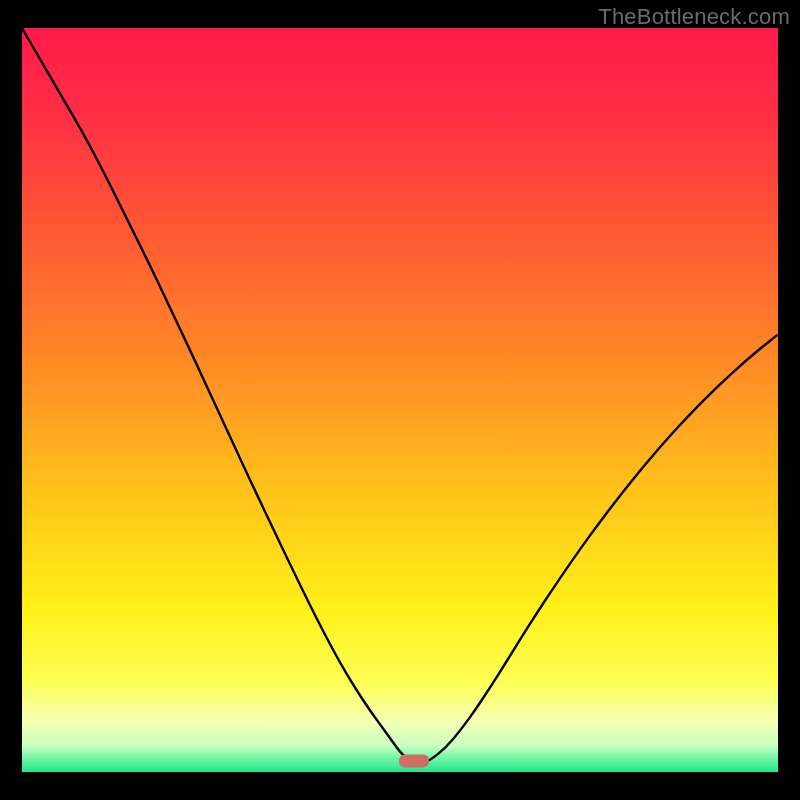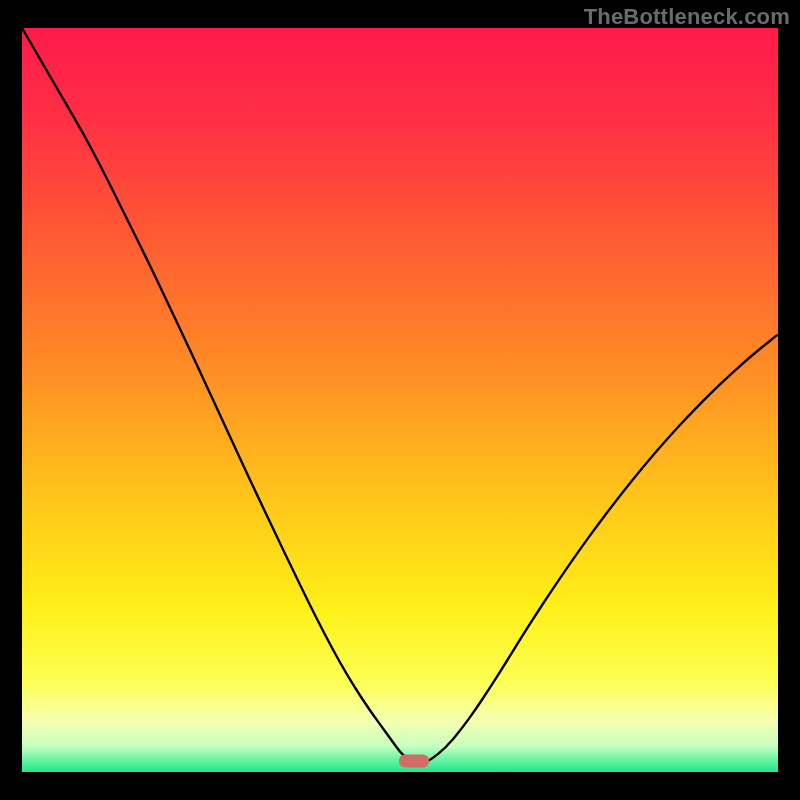--- a/index.html
+++ b/index.html
@@ -16,21 +16,21 @@
     width: 800px;
     height: 800px;
     background: #000;
   }
   .watermark {
     position: absolute;
     top: 4px;
     right: 10px;
     color: #6b6b6b;
     font-size: 22px;
-    font-weight: 700;
+    font-weight: 400;
     letter-spacing: 0.2px;
     z-index: 10;
   }
   .plot {
     position: absolute;
     left: 22px;
     top: 28px;
     width: 756px;
     height: 744px;
   }

